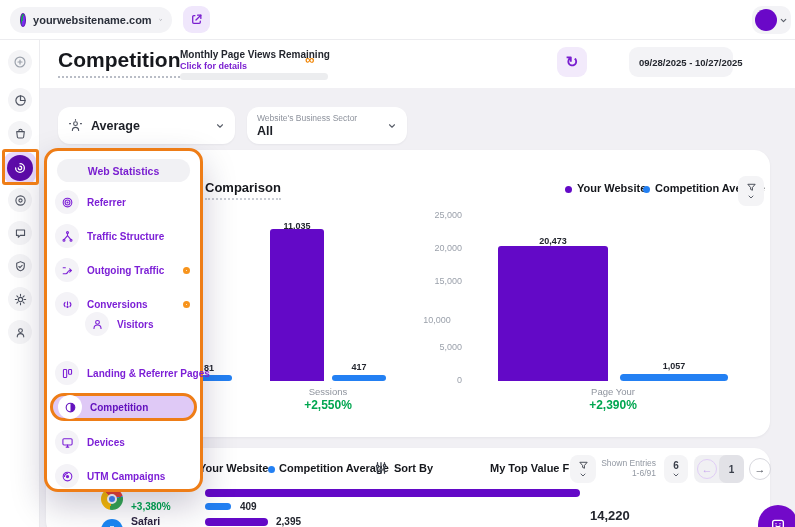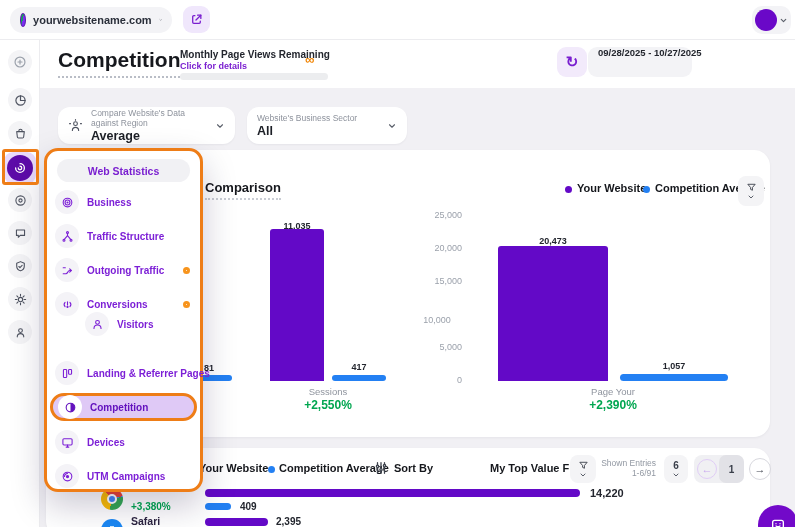--- a/index.html
+++ b/index.html
@@ -34,22 +34,22 @@
   
   .hdr { left:40px; top:40px; width:755px; height:48px; background:#fff; }
   .page-title { left:58px; top:48px; font-size:21px; font-weight:700; color:#16181d;
     border-bottom:2px dotted #b9bdc6; padding-bottom:4px;}
   .quota-title { left:180px; top:49px; font-size:10px; font-weight:700; color:#23262e; }
   .quota-link { left:180px; top:61px; font-size:9px; font-weight:700; color:#7a1fd0; cursor:pointer;}
   .quota-inf { left:305px; top:52px; font-size:13px; font-weight:700; color:#f08300; }
   .quota-bar { left:180px; top:73px; width:148px; height:7px; background:#ecedef; border-radius:4px; }
   .refresh-btn { left:557px; top:47px; width:30px; height:30px; border-radius:9px; background:#f2eafb;
     display:flex; align-items:center; justify-content:center; color:#7a1fd0; font-size:15px; font-weight:700; cursor:pointer;}
-  .date-pill { left:588px; top:47px; width:104px; height:30px; background:#f3f3f6; border-radius:9px;
-    display:flex; align-items:flex-start; gap:4px; padding:0 6px; cursor:pointer;}
+  .date-pill { left:629px; top:47px; width:104px; height:30px; background:#f3f3f6; border-radius:9px;
+    display:flex; align-items:center; gap:4px; padding:0 6px; cursor:pointer;}
   .date-text { font-size:9.5px; font-weight:700; color:#23262e; white-space:nowrap;}
   .ai-btn { left:707px; top:47px; width:78px; height:30px; background:#6a08c8; border-radius:9px;
     display:flex; align-items:center; justify-content:center; gap:5px; color:#fff; cursor:pointer;}
   .ai-btn span { font-size:10.5px; font-weight:700; }
 
   
   .content-bg { left:40px; top:88px; width:755px; height:439px; background:#f1f0f4; }
 
   
   .fpill { top:107px; height:37px; background:#fff; border-radius:12px; box-shadow:0 1px 2px rgba(20,20,40,.05);
@@ -218,21 +218,20 @@
       </svg>
   </div>
 
   <div class="abs fpill" style="left:58px; width:177px;">
     <svg width="15" height="15" viewBox="0 0 24 24" fill="none" stroke="#4e5360" stroke-width="1.8" stroke-linecap="round">
         <circle cx="12" cy="9" r="3"></circle>
         <path d="M7 20c0-2.8 2.2-5 5-5s5 2.2 5 5"></path>
         <path d="M12 2.5v1M4 9h-1.5M21.5 9H20"></path>
       </svg>
     <div style="flex:1">
-      <div class="fp-label">Compare Website's Data against Region</div>
       <div class="fp-value">Average</div>
     </div>
     <svg class="chev" width="10" height="10" viewBox="0 0 24 24" fill="none" stroke="currentColor" stroke-width="2.6" stroke-linecap="round" stroke-linejoin="round">
         <polyline points="6 9 12 15 18 9"></polyline>
       </svg>
   </div>
   <div class="abs fpill" style="left:247px; width:160px;">
     <div style="flex:1">
       <div class="fp-label">Website's Business Sector</div>
       <div class="fp-value">All</div>
@@ -322,21 +321,21 @@
   <div class="abs pgbox" style="left:719px; top:455px; width:25px; height:28px; background:#e2e2e7; border-radius:7px; font-size:10px; font-weight:700; color:#3a3f4a;">
       <span>1</span>
     </div>
   <div class="abs pgbox" style="left:749px; top:458px; width:22px; height:22px; border:1.5px solid #d8d8de; border-radius:50%; background:#fff; color:#3a3f4a; font-size:11px;">→</div>
 
   <div class="row-icon chrome-ic abs" style="left:101px; top:488px;">
       <i></i>
     </div>
   <div class="row-change" style="left:131px; top:501px;">+3,380%</div>
   <div class="hbar purple" style="left: 205px; top: 489px; width: 375px;"></div>
-  <div class="hlabel" style="left:590px; top:487px; font-size:11px;">14,220</div>
+  <div class="hlabel" style="left:590px; top:508px; font-size:13px;">14,220</div>
   <div class="hbar blue" style="left: 205px; top: 503px; width: 26px;"></div>
   <div class="hlabel" style="left:240px; top:501px;">409</div>
 
   <div class="row-icon safari-ic abs" style="left:101px; top:519px;">
     <svg width="10" height="10" viewBox="0 0 24 24" fill="#fff">
         <path d="M19 5 10 10l-5 9 9-5z"></path>
       </svg>
   </div>
   <div class="row-name" style="left:131px; top:515px;">Safari</div>
   <div class="hbar purple" style="left: 205px; top: 518px; width: 63.1593px;"></div>
@@ -346,21 +345,21 @@
     <div class="popup-hd">Web Statistics</div>
 
     <div class="mitem" style="top:38px;">
       <span class="mic">
           <svg width="13" height="13" viewBox="0 0 24 24" fill="none" stroke="currentColor" stroke-width="2" stroke-linecap="round">
             <circle cx="12" cy="12" r="8"></circle>
             <circle cx="12" cy="12" r="4.5"></circle>
             <circle cx="12" cy="12" r="1" fill="currentColor"></circle>
           </svg>
         </span>
-      <span class="mlabel">Business</span>
+      <span class="mlabel">Referrer</span>
     </div>
     <div class="mitem" style="top:72px;">
       <span class="mic">
           <svg width="13" height="13" viewBox="0 0 24 24" fill="none" stroke="currentColor" stroke-width="2" stroke-linecap="round">
             <circle cx="12" cy="4.5" r="1.8"></circle>
             <circle cx="5.5" cy="19" r="1.8"></circle>
             <circle cx="18.5" cy="19" r="1.8"></circle>
             <path d="M12 6.5v4M12 10.5l-5.5 6.5M12 10.5l5.5 6.5"></path>
           </svg>
         </span>

